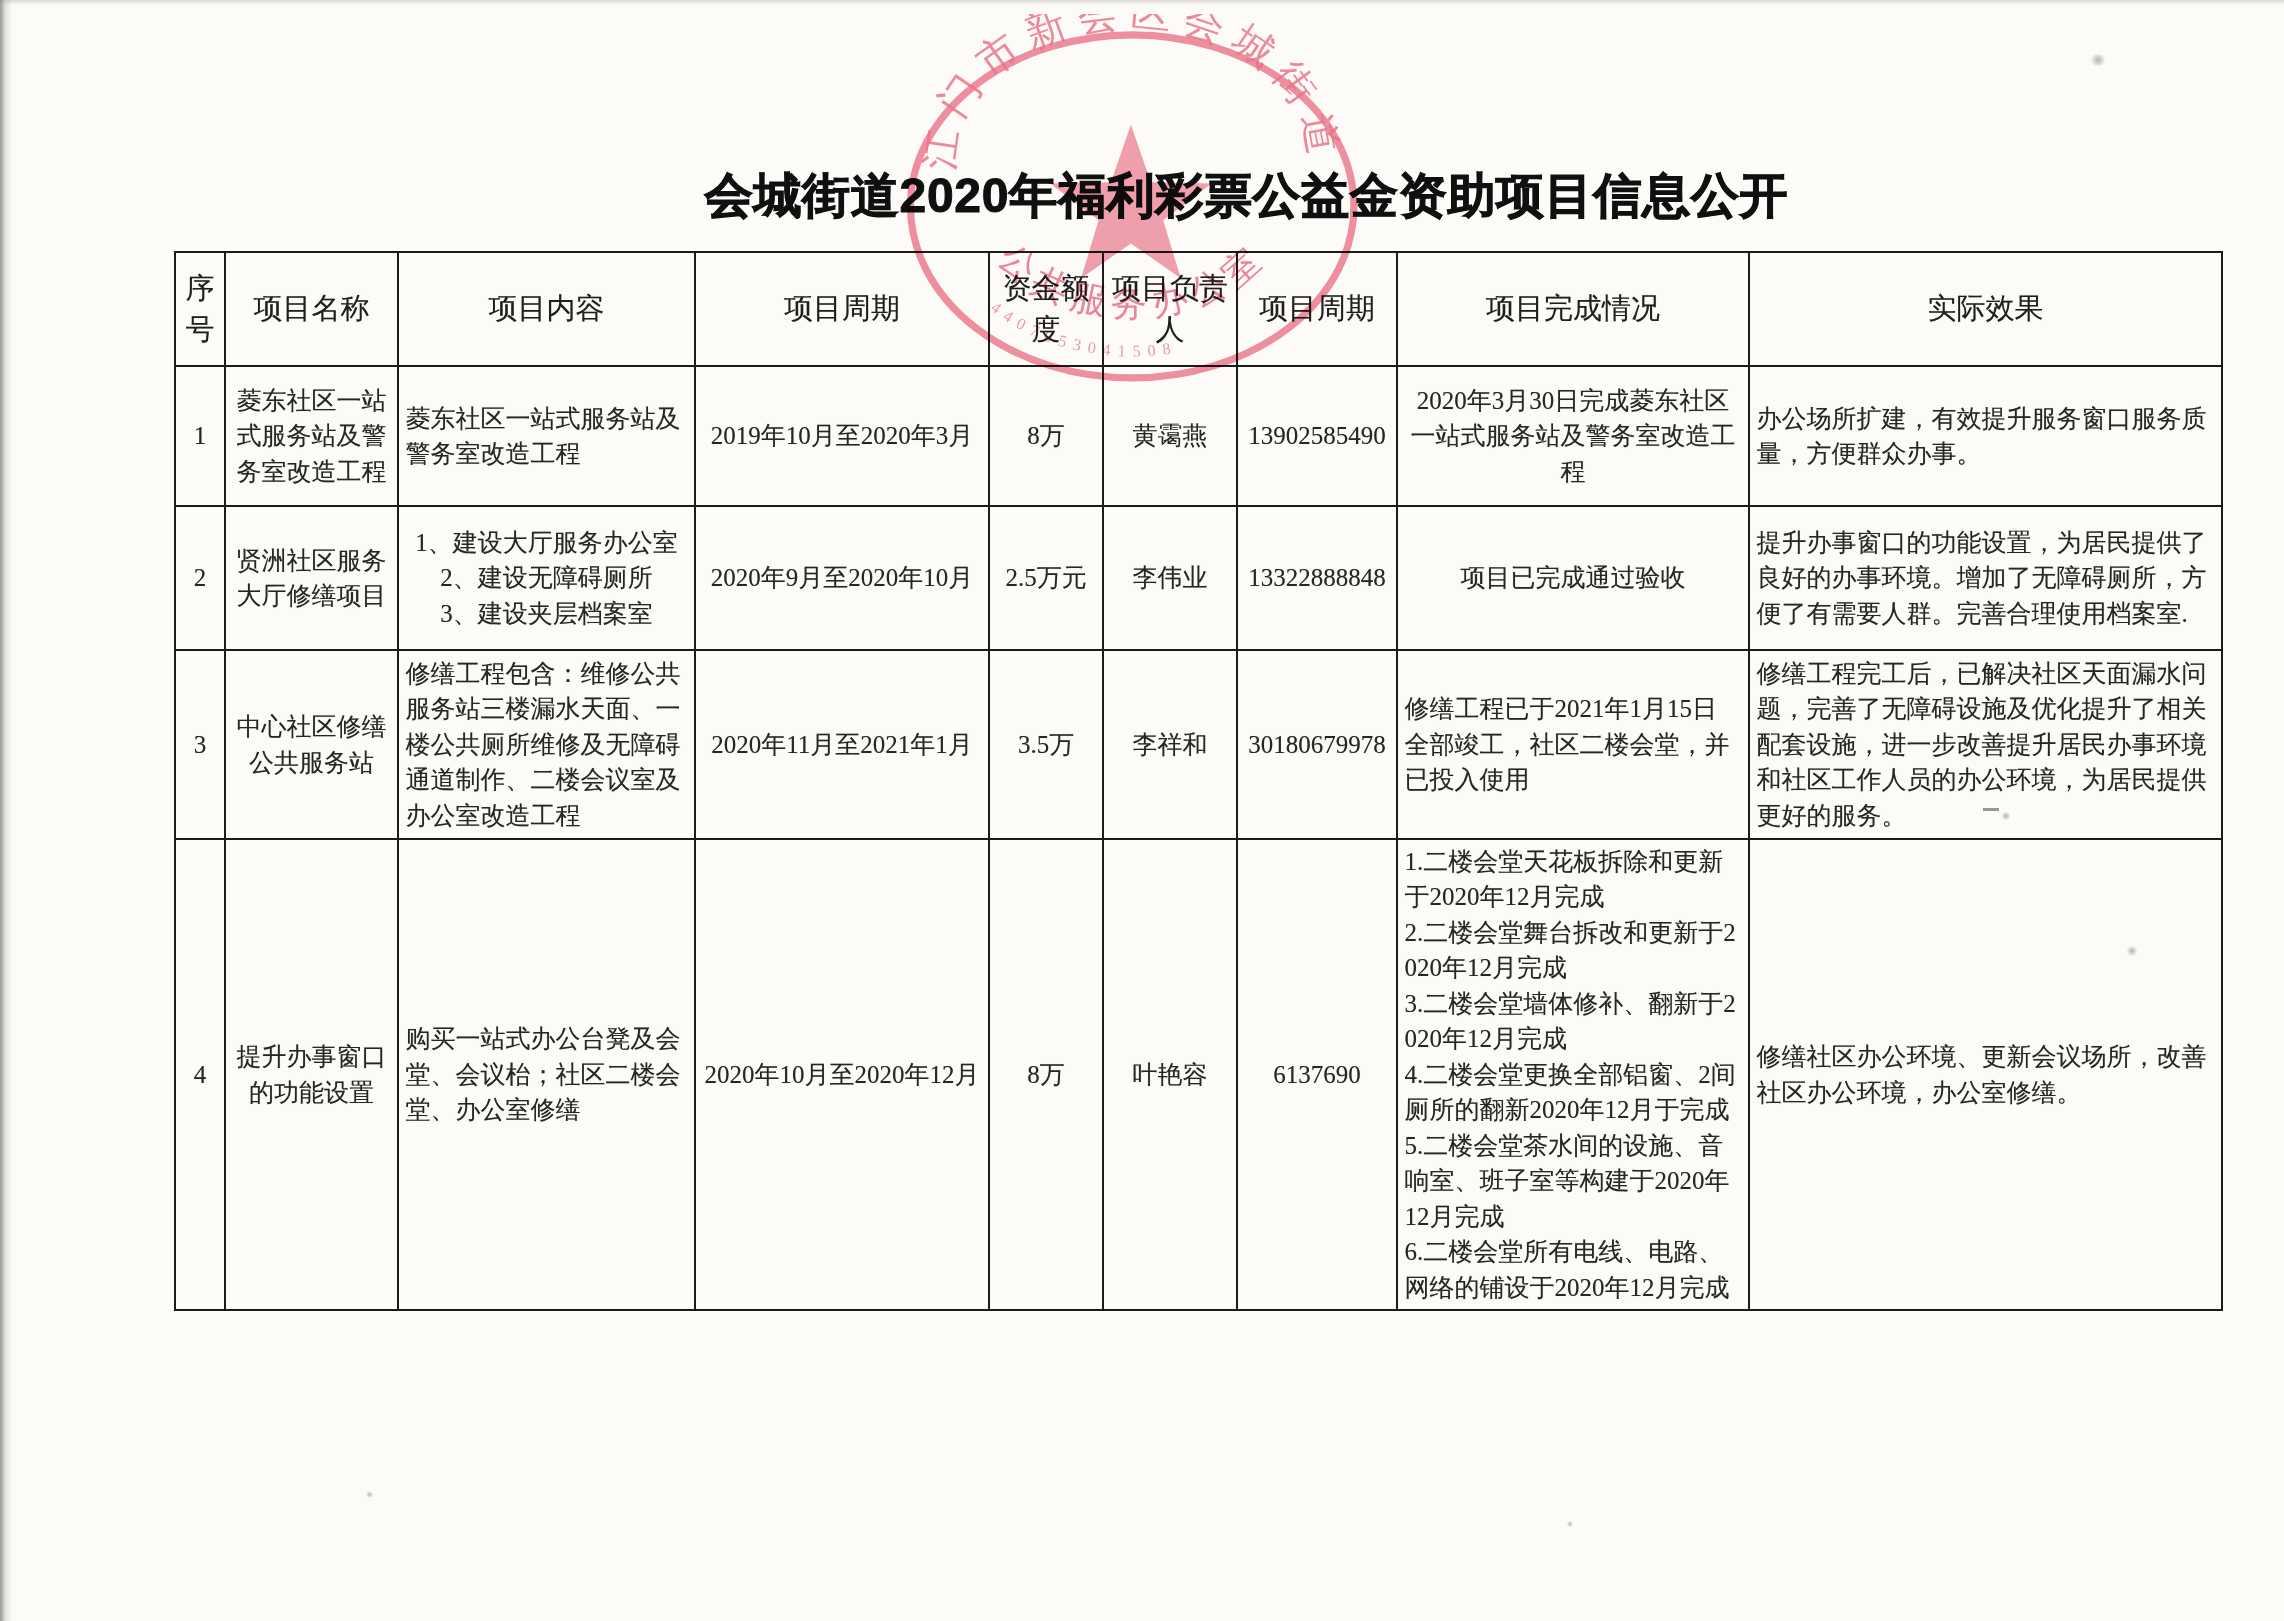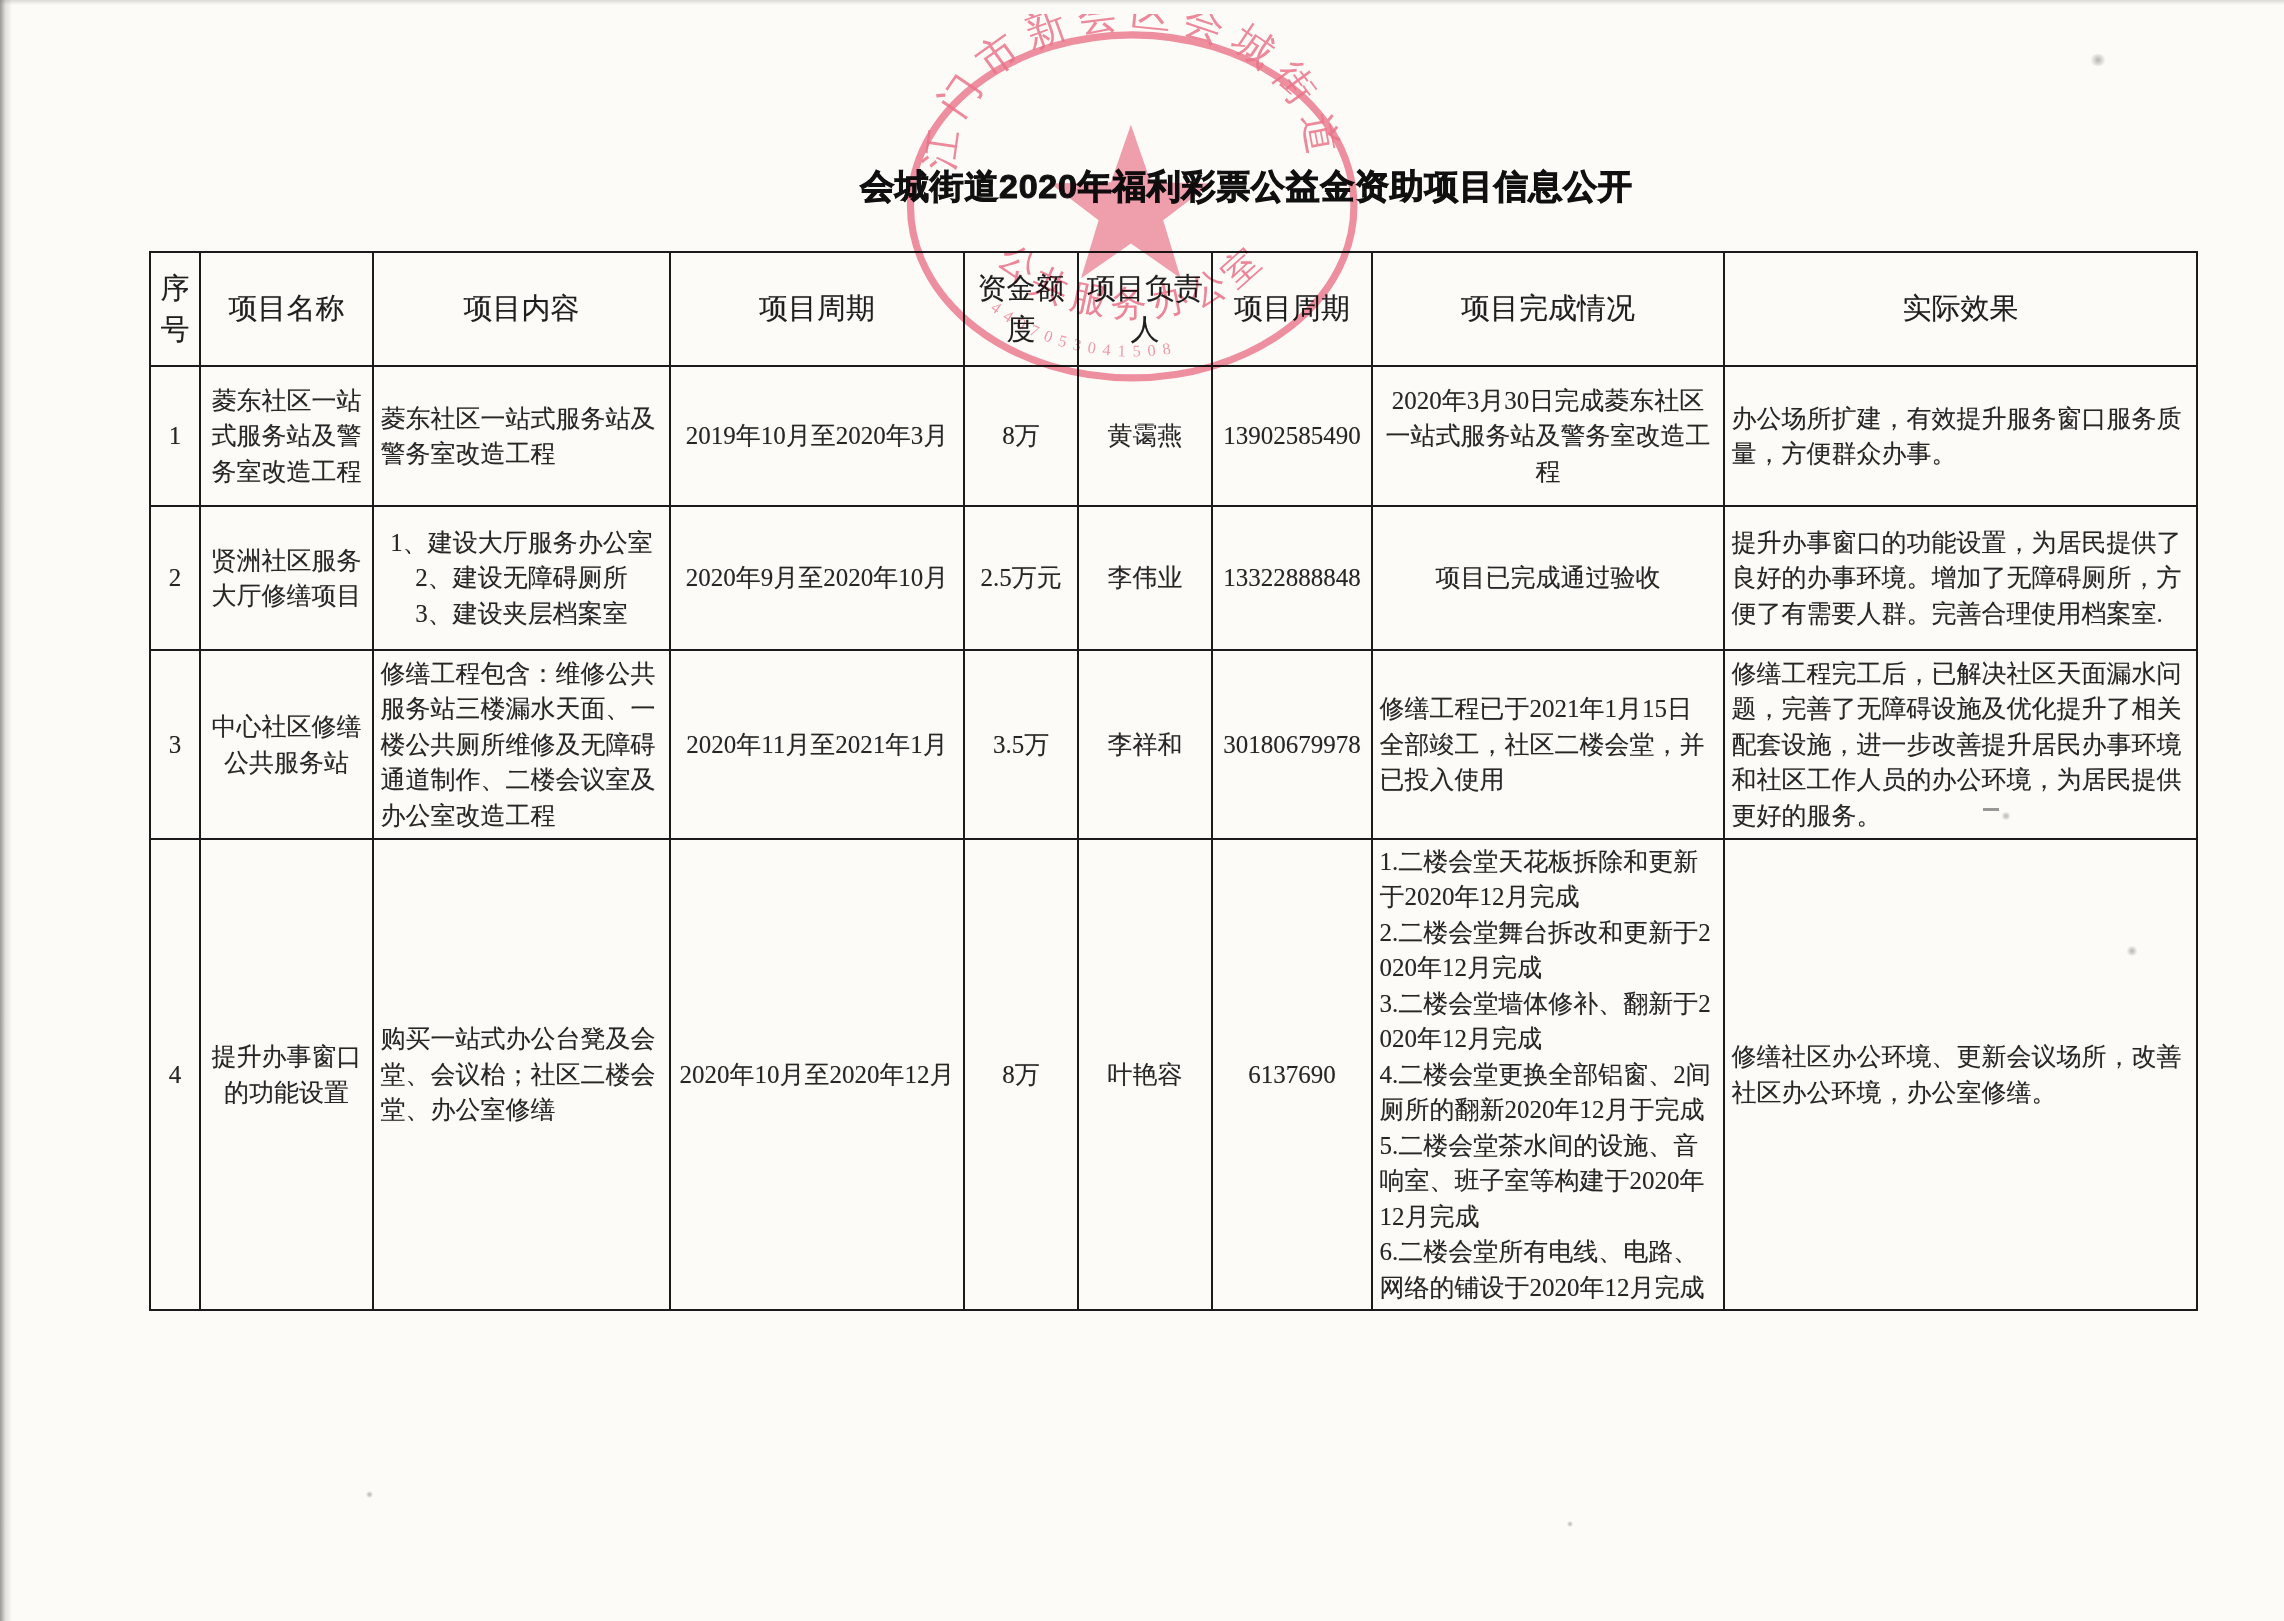--- a/index.html
+++ b/index.html
@@ -21,28 +21,28 @@
     background:linear-gradient(to bottom, rgba(120,120,120,.25), rgba(0,0,0,0));
   }
   .speck{position:absolute;border-radius:50%;
     background:radial-gradient(circle, rgba(95,95,95,.45), rgba(0,0,0,0) 65%);}
   .dash{position:absolute;background:rgba(70,70,70,.55);}
 
   .title{
     position:absolute;left:209px;top:164px;width:2075px;
     margin:0;text-align:center;
     font-family:"Liberation Sans", sans-serif;
-    font-size:34px;font-weight:700;letter-spacing:0.7px;
+    font-size:48px;font-weight:700;letter-spacing:0.7px;
     color:#101010;
     -webkit-text-stroke:1px #101010;
     z-index:2;
   }
 
   table.main{
-    position:absolute;left:149px;top:251px;
+    position:absolute;left:174px;top:251px;
     width:2047px;
     border-collapse:collapse;table-layout:fixed;
     z-index:1;
   }
   table.main th, table.main td{
     border:2px solid #1b1b1b;
     border-top-width:2.6px;border-bottom-width:2.6px;
     padding:3.9px 6.5px;
     vertical-align:middle;
     font-size:25px;

